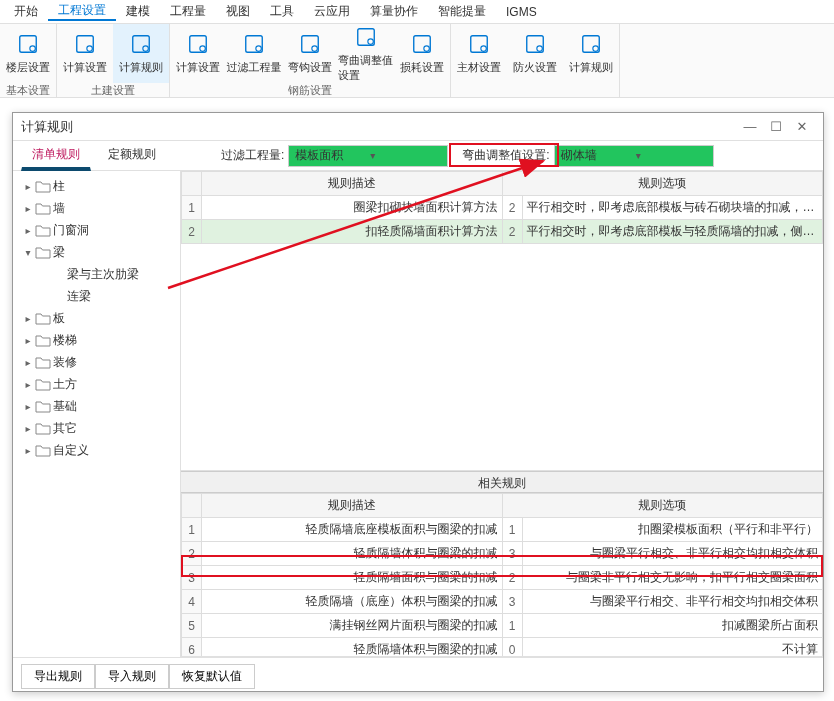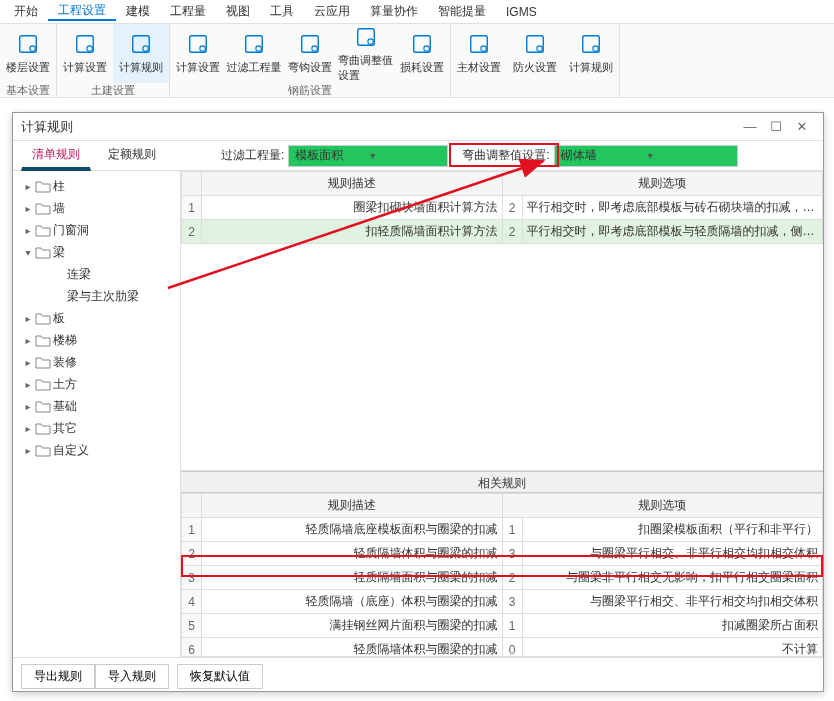--- a/index.html
+++ b/index.html
@@ -191,21 +191,21 @@
     <div class="tabs" id="dtabs">
         <span class="tab active">清单规则</span>
         <span class="tab">定额规则</span>
       </div>
     <span class="flabel">过滤工程量:</span>
     <div class="combo" style="width:160px">
       <span>模板面积</span>
         <span class="arr">▾</span>
     </div>
     <span class="flabel">弯曲调整值设置:</span>
-    <div class="combo" style="width:184px">
+    <div class="combo" style="width:160px">
       <span>砌体墙</span>
         <span class="arr">▾</span>
     </div>
   </div>
   <div class="body">
     <div class="tree" id="tree">
         <div class="tnode l1">
           <span class="exp">▸</span>
           <svg class="fold" viewBox="0 0 16 14">
             <path d="M1 3h5l1.5 2H15v8H1z" fill="none" stroke="#888"></path>
@@ -228,25 +228,25 @@
         </div>
         <div class="tnode l1">
           <span class="exp">▾</span>
           <svg class="fold" viewBox="0 0 16 14">
             <path d="M1 3h5l1.5 2H15v8H1z" fill="none" stroke="#888"></path>
           </svg>
           <span>梁</span>
         </div>
         <div class="tnode l2">
           <span class="exp"></span>
-          <span>连梁</span>
+          <span>梁与主次肋梁</span>
         </div>
         <div class="tnode l2">
           <span class="exp"></span>
-          <span>梁与主次肋梁</span>
+          <span>连梁</span>
         </div>
         <div class="tnode l1">
           <span class="exp">▸</span>
           <svg class="fold" viewBox="0 0 16 14">
             <path d="M1 3h5l1.5 2H15v8H1z" fill="none" stroke="#888"></path>
           </svg>
           <span>板</span>
         </div>
         <div class="tnode l1">
           <span class="exp">▸</span>
@@ -378,21 +378,21 @@
               </tr>
             </tbody>
         </table>
         <div class="redbox" style="left:0;top:62px;width:100%;height:22px"></div>
       </div>
     </div>
   </div>
   <div class="footer" id="dlg-footer">
       <button class="btn">导出规则</button>
       <button class="btn">导入规则</button>
-      <button class="btn" style="margin-left: 8px;">恢复默认值</button>
+      <button class="btn" style="margin-left: 0;">恢复默认值</button>
     </div>
 
   <svg class="arrow-svg" style="left:150px;top:40px;width:400px;height:140px">
     <defs>
         <marker id="ah" markerWidth="10" markerHeight="8" refX="9" refY="4" orient="auto">
           <polygon points="0 0, 10 4, 0 8" fill="#e01020"></polygon>
         </marker>
       </defs>
     <line x1="5" y1="135" x2="380" y2="8" stroke="#e01020" stroke-width="2.5" marker-end="url(#ah)"></line>
   </svg>

